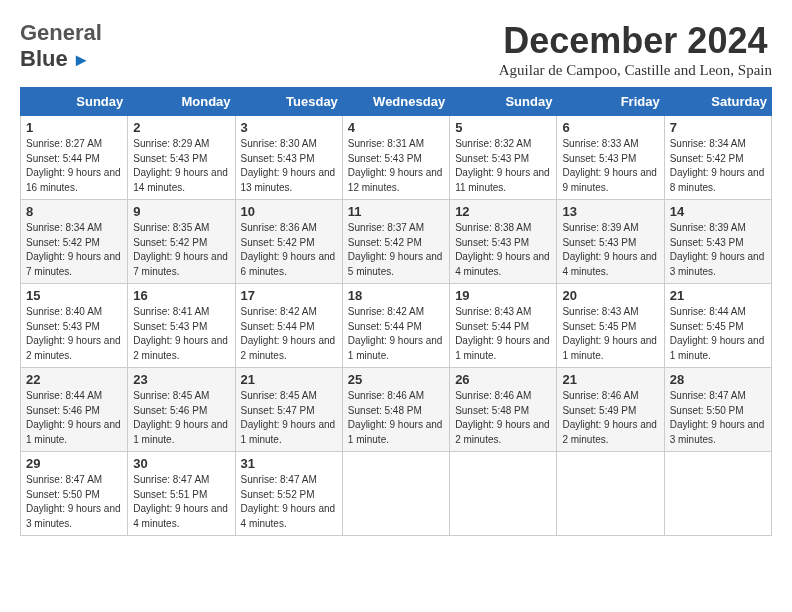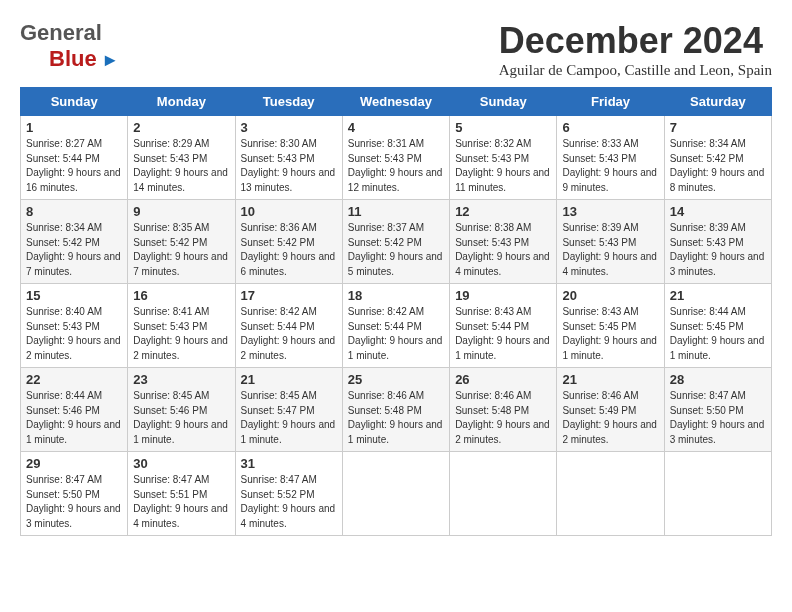--- a/index.html
+++ b/index.html
@@ -15,21 +15,21 @@
       justify-content: space-between;
       align-items: flex-start;
       margin-bottom: 4px;
     }
     .logo {
       display: flex;
       flex-direction: column;
       align-items: flex-start;
     }
     .title-area {
-      text-align: left;
+      text-align: center;
       margin-left: 40px;
     }
     .month-title {
       font-size: 36px;
       font-weight: bold;
       color: #333;
     }
     .location-title {
       font-size: 15px;
       color: #333;
@@ -39,21 +39,21 @@
       width: 100%;
       border-collapse: collapse;
       margin-top: 8px;
     }
     .calendar th {
       background-color: #2a6ebb;
       color: #fff;
       font-size: 13px;
       font-weight: bold;
       padding: 6px 4px;
-      text-align: center;
+      text-align: right;
       border: 1px solid #2a6ebb;
     }
     .calendar td {
       vertical-align: top;
       border: 1px solid #ccc;
       padding: 4px 5px;
       width: 106px;
       min-height: 80px;
       font-size: 10px;
       color: #333;
@@ -75,24 +75,23 @@
     }
     .empty-cell {
       background: #f9f9f9;
     }
     .logo-wrapper {
       display: flex;
       align-items: center;
       gap: 4px;
     }
     .logo-blue {
-      color: #b91c1c;
+      color: #404040;
       font-size: 22px;
       font-weight: bold;
-      margin-left: 29px;
     }
     .logo-general {
       font-size: 22px;
       font-weight: bold;
       color: #555;
     }
   </style>
 </head>
 <body>
 

